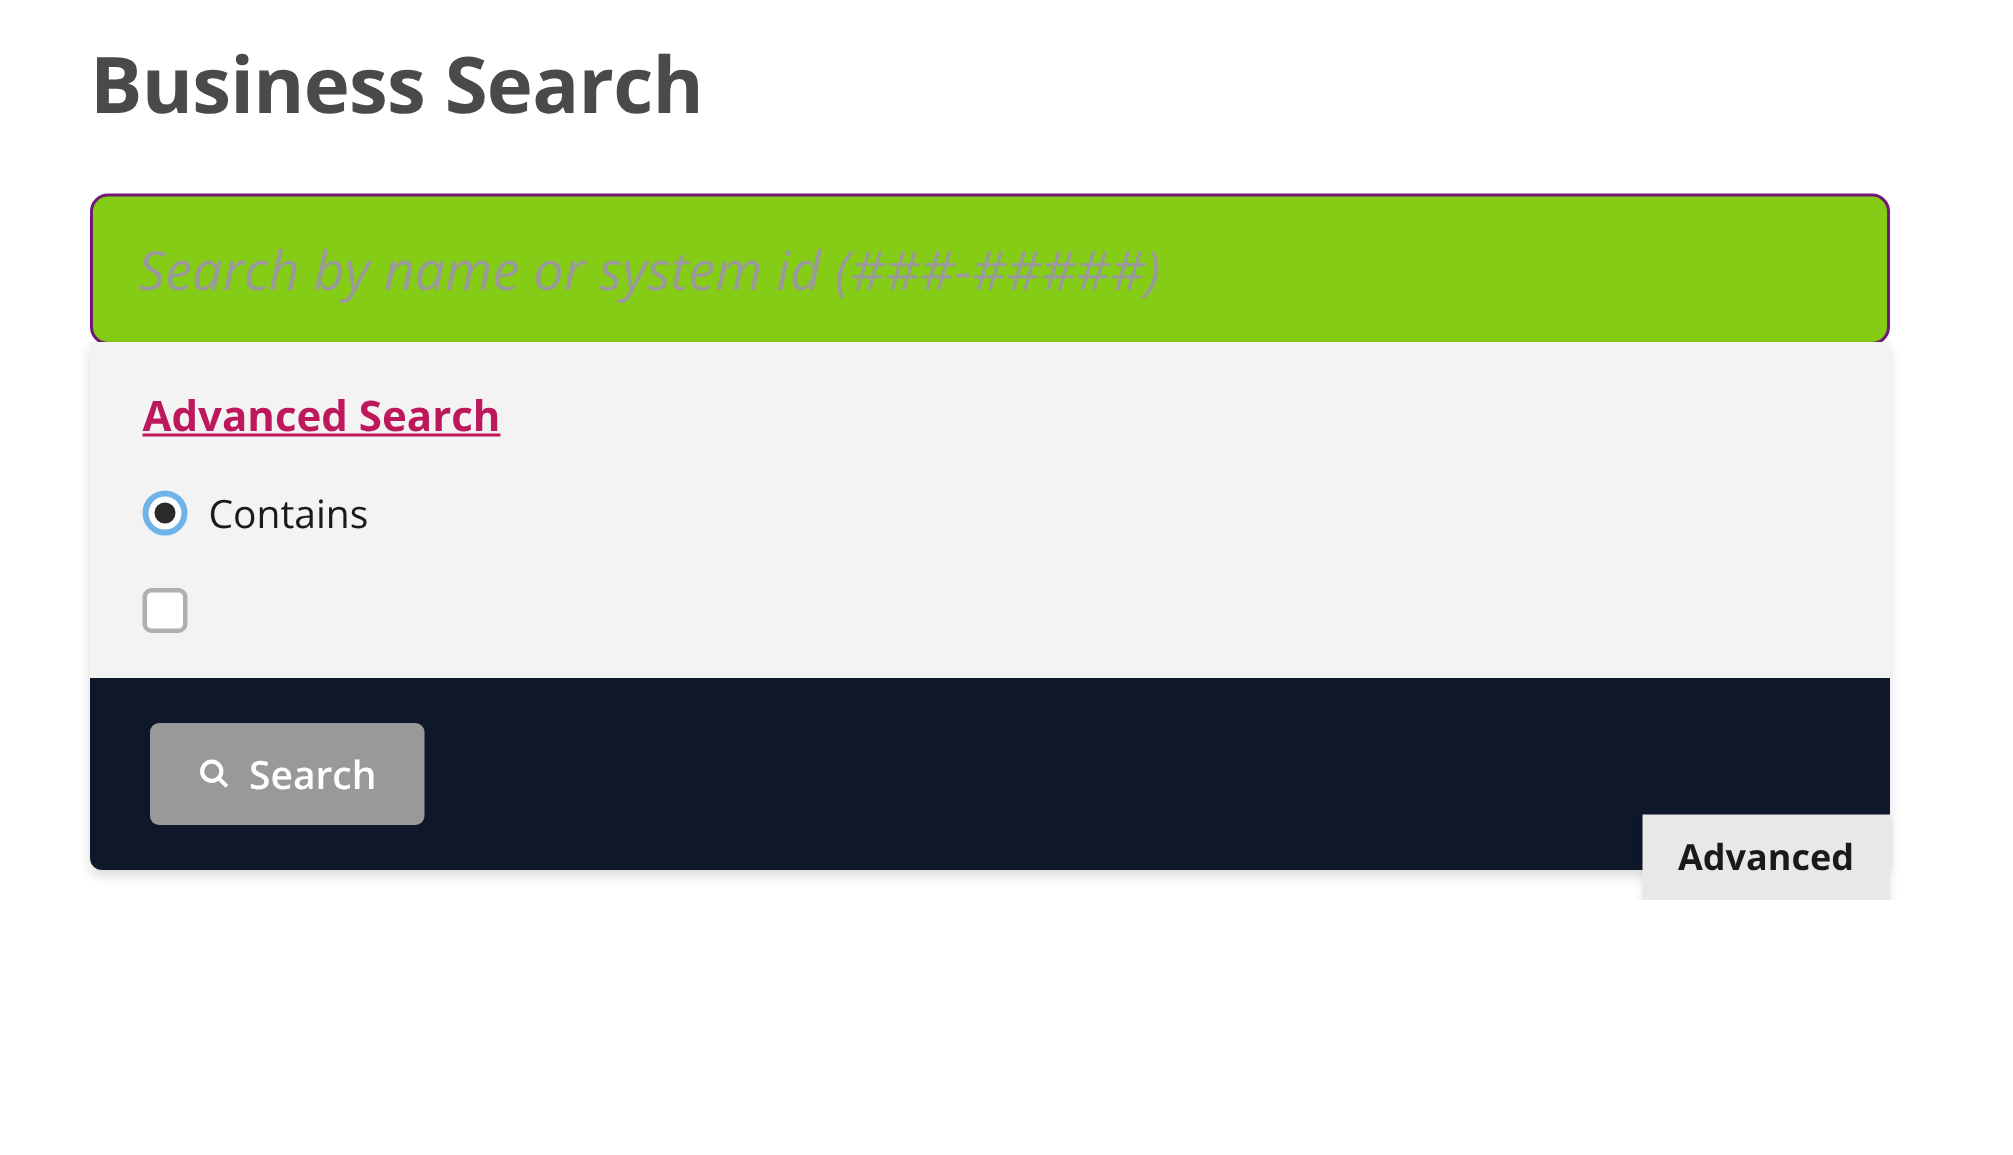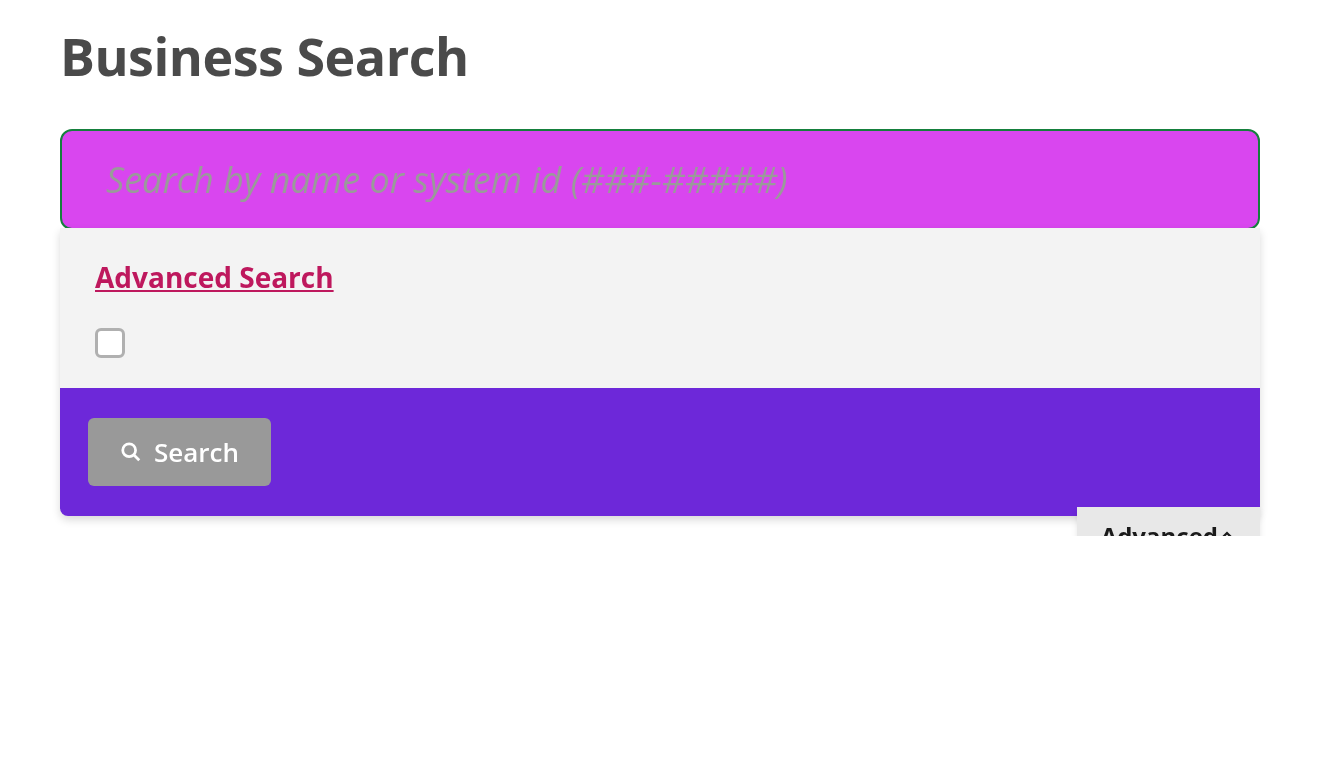--- a/index.html
+++ b/index.html
@@ -19,29 +19,29 @@
       margin-bottom: 38px;
       letter-spacing: -0.5px;
     }
     .search-container {
       position: relative;
       width: 100%;
       max-width: 1200px;
     }
     .search-input {
       width: 100%;
-      padding: 24px 44px;
+      padding: 24px 30px;
       font-size: 36px;
       font-style: italic;
       color: #333;
-      border: 2px solid #15803d;
+      border: 2px solid #701a75;
       border-radius: 12px;
       outline: none;
       font-family: inherit;
-      background: #d946ef;
+      background: #84cc16;
     }
     .search-input::placeholder {
       color: #9a9a9a;
       font-style: italic;
     }
     .advanced-panel {
       background: #f3f3f3;
       border-radius: 0 0 8px 8px;
       margin-top: -2px;
       box-shadow: 0 4px 8px rgba(0,0,0,0.15);
@@ -105,22 +105,22 @@
       margin-right: 18px;
       background: #fff;
       flex-shrink: 0;
     }
     .checkbox-label {
       font-size: 26px;
       color: #1a1a1a;
       font-weight: 400;
     }
     .button-bar {
-      background: #6d28d9;
-      padding: 30px 28px;
+      background: #0f172a;
+      padding: 30px 40px;
       border-radius: 0 0 8px 8px;
       display: flex;
       gap: 28px;
     }
     .btn {
       padding: 16px 32px;
       font-size: 26px;
       font-weight: 600;
       border-radius: 6px;
       border: none;
@@ -148,22 +148,24 @@
     }
     .advanced-tab {
       position: absolute;
       right: 0;
       bottom: -48px;
       background: #e8e8e8;
       padding: 12px 24px;
       border-radius: 0 0 8px 8px;
       display: flex;
       align-items: center;
+      gap: 10px;
       cursor: pointer;
       box-shadow: 0 4px 6px rgba(0,0,0,0.1);
+      flex-direction: column;
     }
     .advanced-tab-label {
       font-size: 24px;
       font-weight: 700;
       color: #1a1a1a;
     }
     .chevron-up {
       width: 18px;
       height: 18px;
       stroke: #1a1a1a;
@@ -177,20 +179,26 @@
 <h1 class="page-title">Business Search</h1>
 
 <div class="search-container">
   <input type="text" class="search-input" placeholder="Search by name or system id (###-#####)" style="">
 
   <div class="advanced-panel">
     <div class="advanced-content">
       <h2 class="advanced-heading">Advanced Search</h2>
 
       <div class="radio-group">
+        <div class="radio-option">
+          <div class="radio-circle selected">
+            <div class="radio-inner"></div>
+          </div>
+          <span class="radio-label">Contains</span>
+        </div>
       </div>
 
       <div class="checkbox-option">
         <div class="checkbox-box"></div>
       </div>
     </div>
 
     <div class="button-bar">
       <button class="btn btn-primary">
         <svg class="search-icon-svg" viewBox="0 0 24 24">

